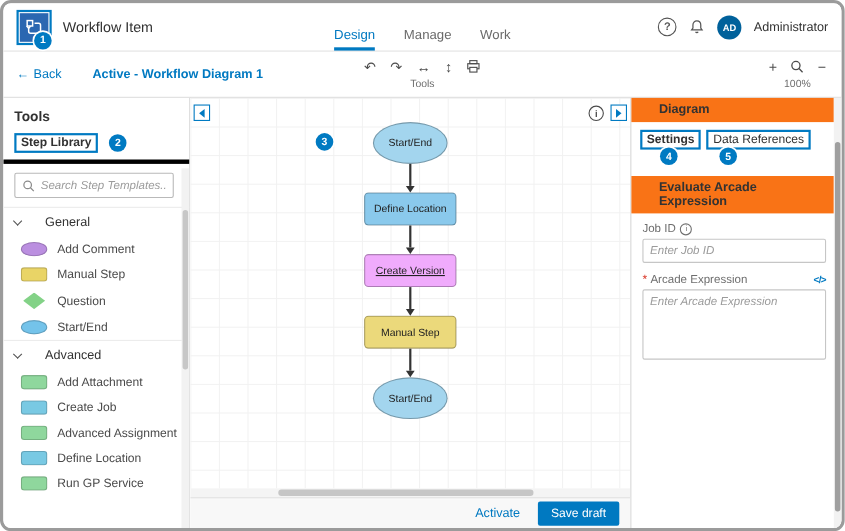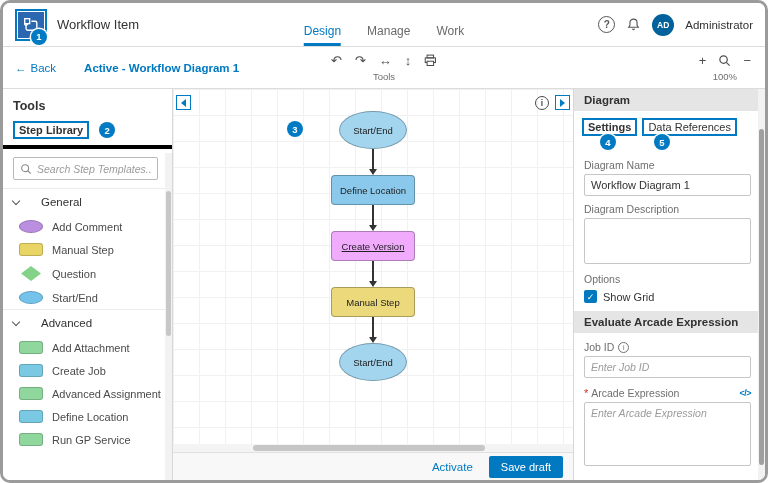--- a/index.html
+++ b/index.html
@@ -76,21 +76,21 @@
   .arrow .line { width:1.3px; flex:1; background:#333; }
   .arrow .head { width:0; height:0; border-left:4px solid transparent; border-right:4px solid transparent; border-top:6px solid #333; }
   .callout.c3 { left:calc(50% - 86px); top:32px; }
   .h-scroll { position:absolute; left:0; right:0; bottom:28px; height:8px; background:#f4f4f4; }
   .h-thumb { position:absolute; top:1px; bottom:1px; left:20%; width:58%; background:#c6c6c6; border-radius:3px; cursor:pointer; }
   .canvas-footer { position:absolute; left:0; right:0; bottom:0; height:28px; background:#f8f8f8; border-top:1px solid #e0e0e0; display:flex; align-items:center; justify-content:flex-end; gap:16px; padding:0 10px; z-index:3; }
   .activate { color:#0079c1; font-size:11.5px; cursor:pointer; }
   .save-draft { background:#0079c1; color:#fff; border:none; font-size:11px; padding:5px 12px; border-radius:2px; font-family:inherit; cursor:pointer; }
   
   .panel { width:192px; border-left:1px solid #d8d8d8; position:relative; background:#fff; font-size:11px; flex-shrink:0; }
-  .panel-header { background:#e5e5e5; padding:5px 10px; font-size:11.5px; font-weight:bold; color:#323232; margin-right:7px; }
+  .panel-header { background:#f97316; padding:5px 25px; font-size:11.5px; font-weight:bold; color:#323232; margin-right:7px; }
   .panel-header.second { margin-top:8px; }
   .panel-tabs { position:relative; padding:7px 8px 16px; display:flex; gap:5px; }
   .ptab { font-size:11px; color:#323232; cursor:pointer; white-space:nowrap;text-align:center; }
   .ptab.active { font-weight:bold; }
   .callout.c4 { left:26px; top:23px; } .callout.c5 { left:80px; top:23px; }
   .panel-fields { padding:0 14px 0 10px; }
   .field-label { font-size:10.5px; color:#6e6e6e; margin:7px 0 3px; }
   .text-input { width:100%; height:22px; border:1px solid #c6c6c6; border-radius:2px; padding:0 6px; font-size:11px; color:#323232; font-family:inherit; background:#fff; }
   textarea.t-area { width:100%; border:1px solid #c6c6c6; border-radius:2px; resize:none; font-family:inherit; font-size:16px; color:#323232; padding:4px 6px; background:#fff; }
   textarea.desc { height:46px; } textarea.arcade { height:64px; }
@@ -300,33 +300,20 @@
       <div class="panel-tabs">
         <span class="ann-box">
           <span class="ptab active">Settings</span>
         </span>
         <span class="ann-box">
           <span class="ptab">Data References</span>
         </span>
         <span class="callout c4">4</span>
         <span class="callout c5">5</span>
       </div>
-      <div class="panel-fields">
-        <div class="field-label">Diagram Name</div>
-        <input type="text" class="text-input" value="Workflow Diagram 1" style="">
-        <div class="field-label">Diagram Description</div>
-        <textarea class="t-area desc" style=""></textarea>
-        <div class="field-label">Options</div>
-        <div class="options-row">
-          <span class="checkbox">
-              <span>✓</span>
-            </span>
-          <span class="check-label">Show Grid</span>
-        </div>
-      </div>
       <div class="panel-header second">Evaluate Arcade Expression</div>
       <div class="panel-fields">
         <div class="job-label-row">
           <span class="field-label" style="margin:0">Job ID</span>
           <span class="mini-info">
               <span>i</span>
             </span>
         </div>
         <input type="text" class="text-input" placeholder="Enter Job ID" style="">
         <div class="arcade-label-row">

